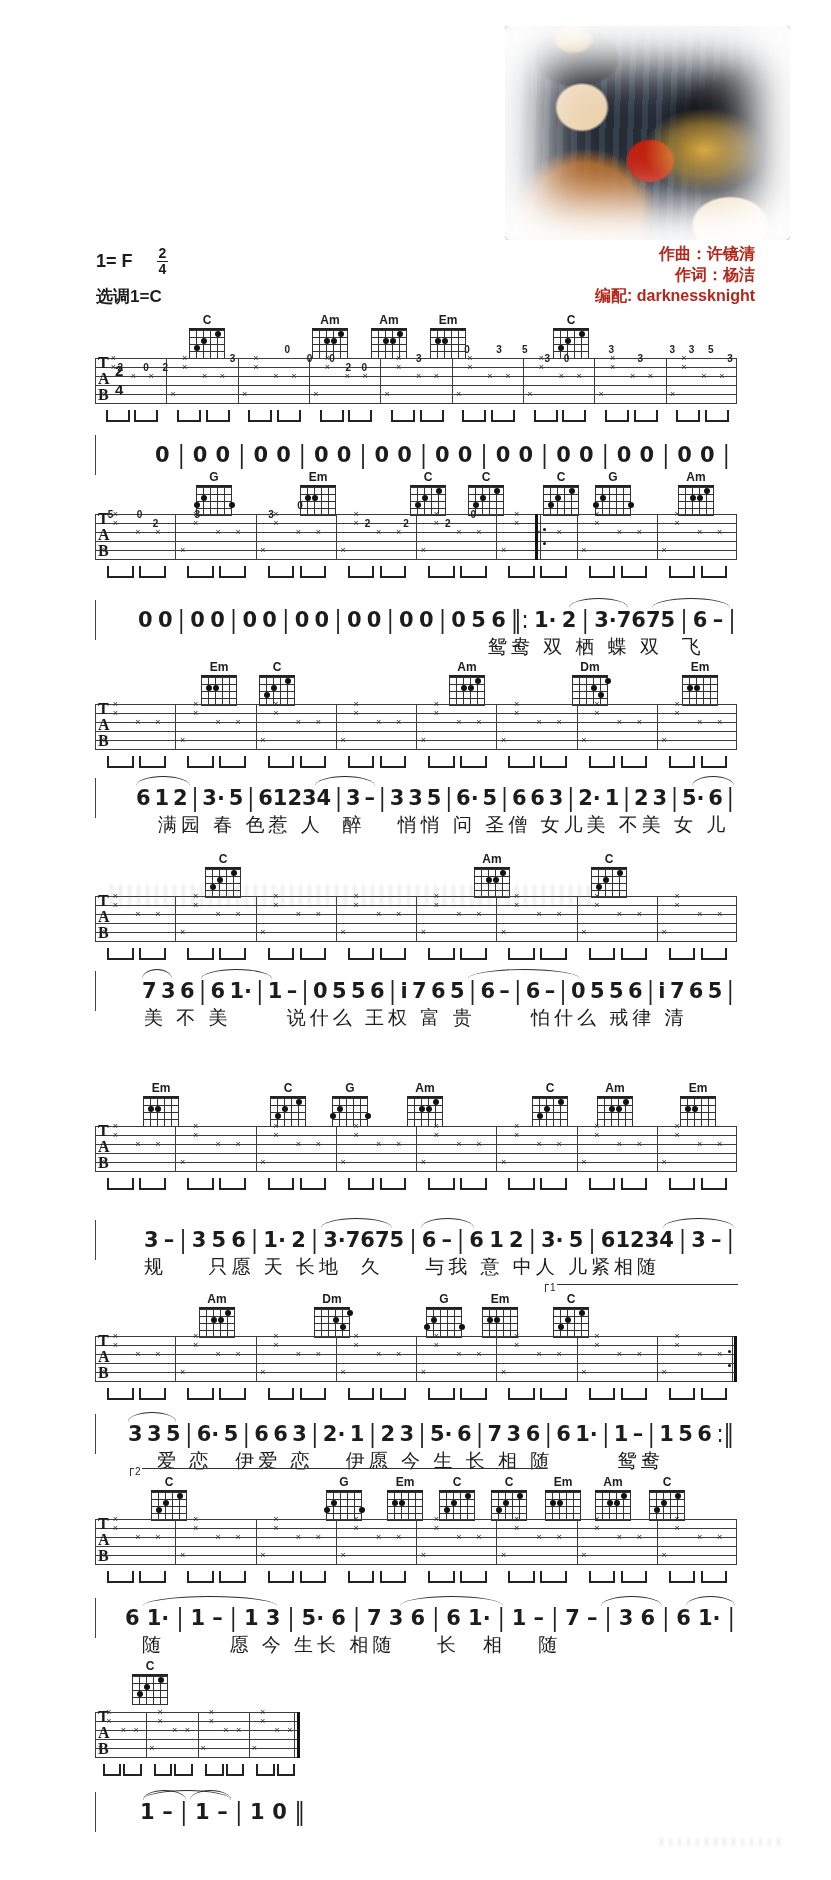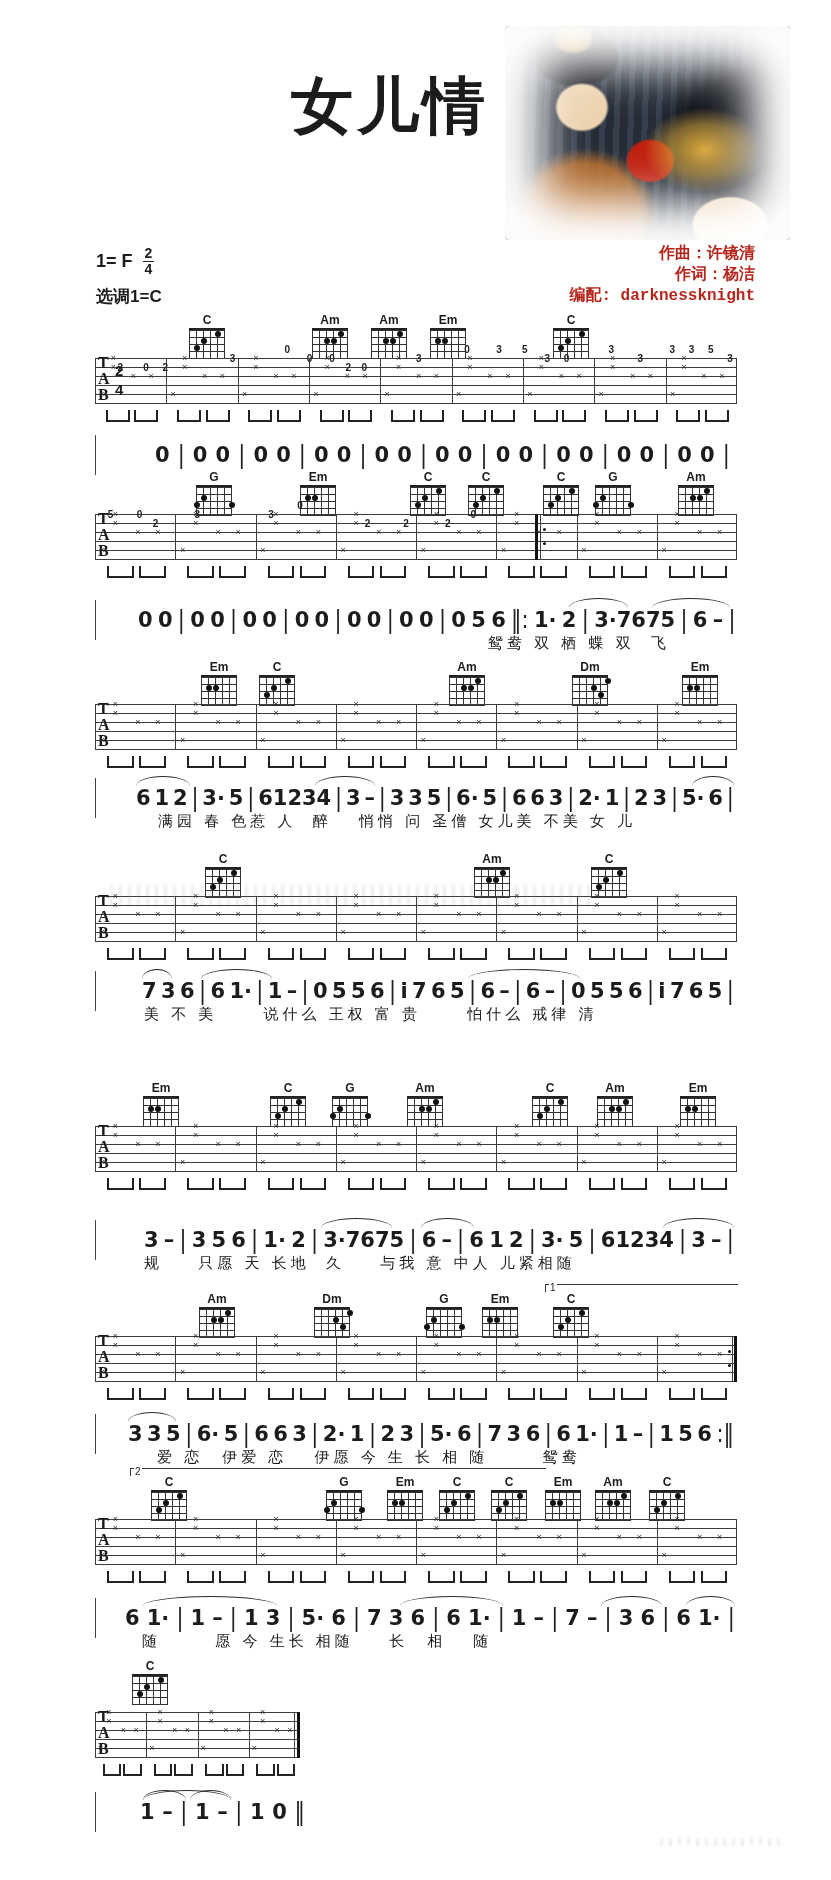--- a/index.html
+++ b/index.html
@@ -17,21 +17,21 @@
            radial-gradient(ellipse 30px 22px at 24% 6%, #d9a93f 0%, rgba(217,169,63,.7) 55%, rgba(217,169,63,0) 70%),
            radial-gradient(ellipse 92px 64px at 70% 58%, #d9a93f 0%, rgba(217,169,63,.55) 40%, rgba(217,169,63,0) 66%),
            radial-gradient(ellipse 40px 36px at 51% 63%, #c0200f 0%, #c0200f 55%, rgba(192,32,15,0) 62%),
            radial-gradient(ellipse 44px 40px at 27% 38%, #ecd3b0 0%, #ecd3b0 55%, rgba(236,211,176,0) 62%),
            radial-gradient(ellipse 66px 44px at 25% 15%, #14161c 0%, #14161c 60%, rgba(20,22,28,0) 68%),
            radial-gradient(ellipse 100px 92px at 28% 88%, #b96a24 0%, rgba(185,106,36,.85) 55%, rgba(185,106,36,0) 72%),
            radial-gradient(ellipse 125px 115px at 86% 52%, #101218 0%, rgba(16,18,24,.88) 55%, rgba(16,18,24,0) 76%),
            repeating-linear-gradient(92deg, rgba(80,100,120,.28) 0 6px, rgba(20,24,32,.22) 6px 14px);
          box-shadow: inset 0 0 46px 40px #ffffff;}
   .keyinfo{position:absolute;left:96px;top:246px;font-size:18px;font-weight:bold;}
-  .keyinfo .row1{display:flex;align-items:center;gap:10px;}
+  .keyinfo .row1{display:flex;align-items:center;gap:24px;}
   .frac{display:inline-flex;flex-direction:column;align-items:center;font-size:14px;line-height:1.05;}
   .frac .num{border-bottom:1.5px solid #222;padding:0 2px;}
   .keyinfo .row2{margin-top:9px;font-size:17px;}
   .credits{position:absolute;right:76px;top:244px;text-align:right;font-size:16px;
            font-weight:bold;line-height:1.3;}
   
   .chord{position:absolute;width:44px;transform:translateX(-50%);text-align:center;}
   .chord .cname{font-size:12px;line-height:1;margin-bottom:2px;font-weight:bold;}
   .cgrid{position:relative;width:36px;height:29px;margin:0 auto;border-top:2px solid #222;
          background-image:
@@ -49,48 +49,47 @@
   .tsig{position:absolute;left:20px;font-size:15px;font-weight:bold;line-height:1;}
   .xmark{position:absolute;font-size:9px;line-height:1;color:#2e2e2e;}
   .fret{position:absolute;font-size:10px;line-height:1;font-weight:bold;color:#222;}
   .beam{position:absolute;height:10px;width:24px;border-left:2px solid #222;
         border-right:2px solid #222;border-bottom:2.5px solid #222;}
   
   .mline{position:absolute;display:flex;justify-content:space-between;align-items:baseline;
          font-size:21px;font-weight:bold;font-family:"DejaVu Sans",sans-serif;}
   .mline .tk{white-space:pre;}
   .mline .tkbar{font-weight:normal;color:#222;transform:scaleY(1.15);}
-  .lyric{position:absolute;font-size:15px;letter-spacing:4px;white-space:pre;}
+  .lyric{position:absolute;font-size:19px;letter-spacing:4px;white-space:pre;}
   .arc{position:absolute;height:9px;border-top:1.5px solid #2a2a2a;
        border-radius:50% 50% 0 0/100% 100% 0 0;}
   .ltick{position:absolute;width:1px;background:#444;}
   .volta{position:absolute;border-top:1.5px solid #333;border-left:1.5px solid #333;height:7px;}
   .volta span{position:absolute;left:3px;top:-3px;font-size:10px;background:#fff;padding:0 1px;}
   .wmark{position:absolute;opacity:.14;filter:blur(1px);
          background-image:repeating-linear-gradient(to right,#888 0 3px,rgba(0,0,0,0) 3px 9px);}
 </style>
 </head>
 <body>
 
 <div class="sheet">
-  <div class="title">女儿情</div>
   <div class="photo"></div>
 
   <div class="keyinfo">
     <div class="row1">
       <span>1= F</span>
       <span class="frac">
         <span class="num">2</span>
         <span>4</span>
       </span>
     </div>
     <div class="row2">选调1=C</div>
   </div>
 
-  <div class="credits" id="credits" style="color: rgb(181, 39, 29); font-family: Liberation Mono, monospace;">
+  <div class="credits" id="credits" style="color: rgb(181, 39, 29);">
     <div>作曲：许镜清</div>
     <div>作词：杨洁</div>
     <div>编配: darknessknight</div>
   </div>
 
   <div id="score">
       <div class="chord" style="left: 207px; top: 314px;">
         <div class="cname">C</div>
         <div class="cgrid">
           <div class="cdot" style="left: 4.5px; top: 14.5px;"></div>

